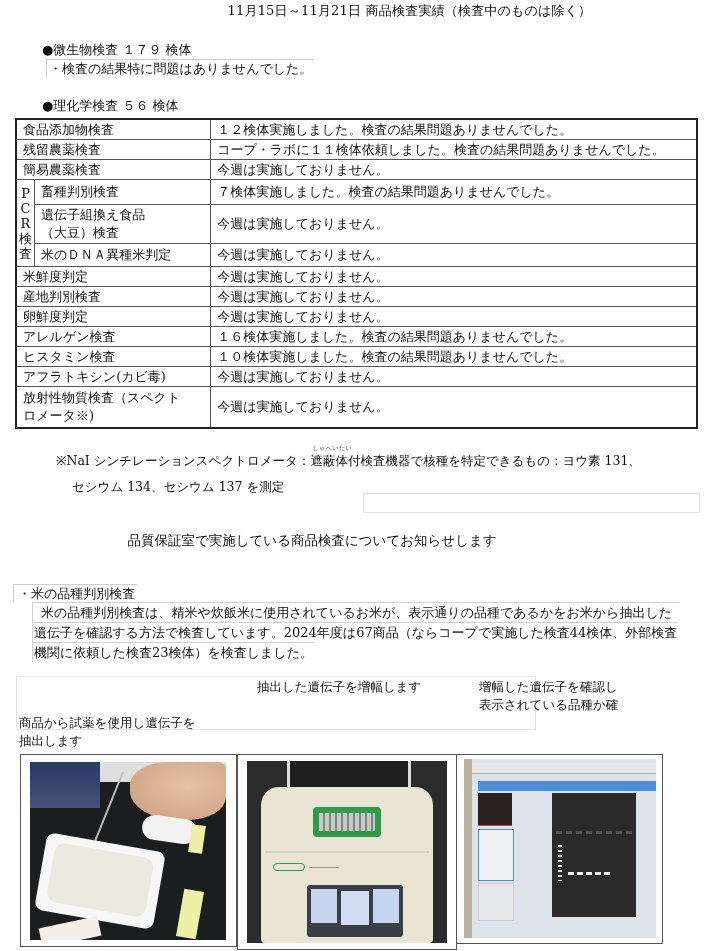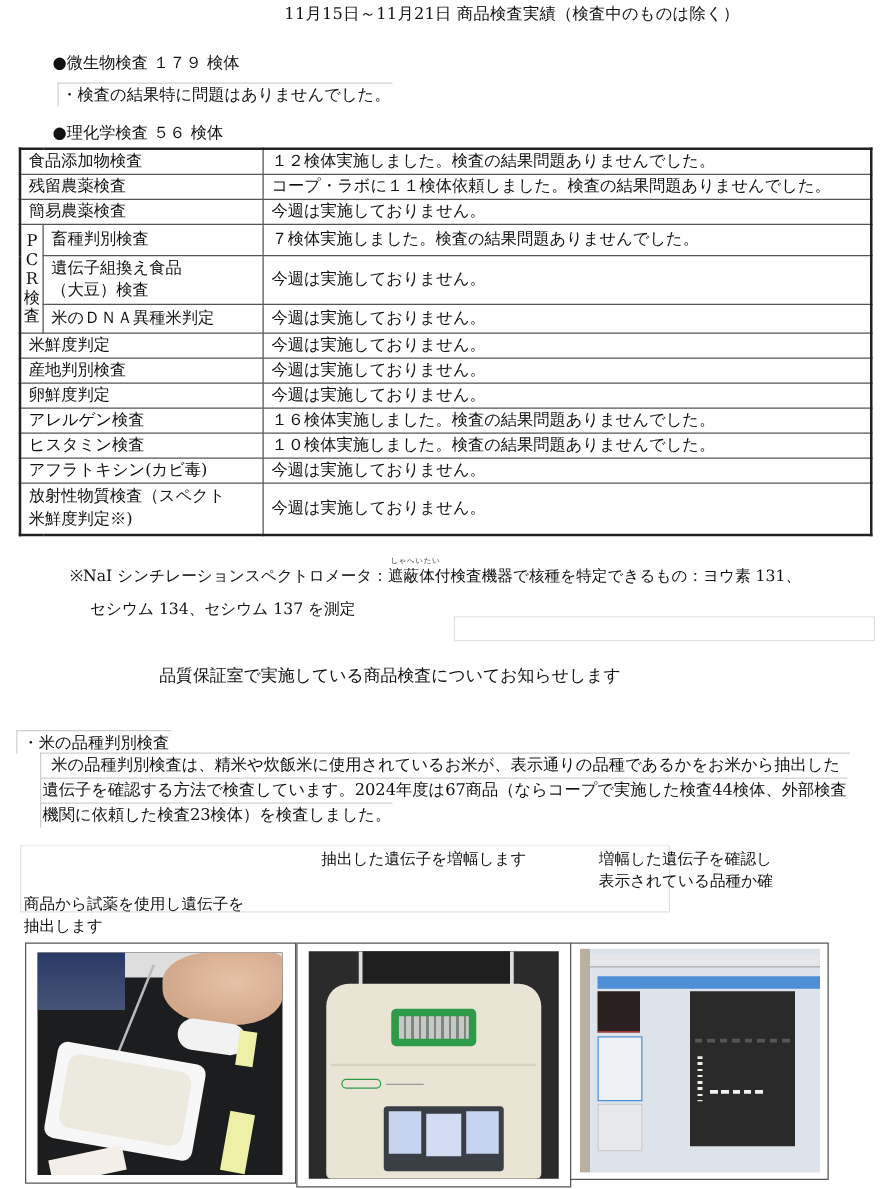--- a/index.html
+++ b/index.html
@@ -23,21 +23,21 @@
   .steps { font-size:12.5px; line-height:18px; font-family:"DejaVu Sans","Liberation Sans",sans-serif; }
   .photo-frame { position:absolute; border:1.5px solid #555; background:#fff; }
   .photo { position:absolute; overflow:hidden; }
 </style>
 </head>
 <body>
 
 <div class="abs title">11月15日～11月21日 商品検査実績（検査中のものは除く）</div>
 
 <div class="abs sec" style="left:42px; top:41px;">●微生物検査 １７９ 検体</div>
-<div class="abs sec note-box" style="left:46px; top:66px;">・検査の結果特に問題はありませんでした。</div>
+<div class="abs sec note-box" style="left:46px; top:59px;">・検査の結果特に問題はありませんでした。</div>
 
 <div class="abs sec" style="left:42px; top:97px;">●理化学検査 ５６ 検体</div>
 
 <table class="results">
   <tbody>
     <tr>
       <td class="name" colspan="2">食品添加物検査</td>
       <td>１２検体実施しました。検査の結果問題ありませんでした。</td>
     </tr>
     <tr>
@@ -90,21 +90,21 @@
       <td class="name" colspan="2">ヒスタミン検査</td>
       <td>１０検体実施しました。検査の結果問題ありませんでした。</td>
     </tr>
     <tr>
       <td class="name" colspan="2">アフラトキシン(カビ毒)</td>
       <td>今週は実施しておりません。</td>
     </tr>
     <tr>
       <td class="name tall" colspan="2" style="height:40px;">
         <div>放射性物質検査（スペクト</div>
-        <div>米鮮度判定※)</div>
+        <div>ロメータ※)</div>
       </td>
       <td>今週は実施しておりません。</td>
     </tr>
   </tbody>
 </table>
 
 <div class="abs footnote" style="left:56px; top:452px; white-space:nowrap;">
   <span>※NaI シンチレーションスペクトロメータ：</span><span style="position:relative;"><span class="ruby" style="left:2px; top:-9px; white-space:nowrap;">しゃへいたい</span><span>遮蔽体付検査機器で核種を特定できるもの：ヨウ素 131、</span></span>
 </div>
 <div class="abs footnote" style="left:72px; top:479px;">セシウム 134、セシウム 137 を測定</div>

